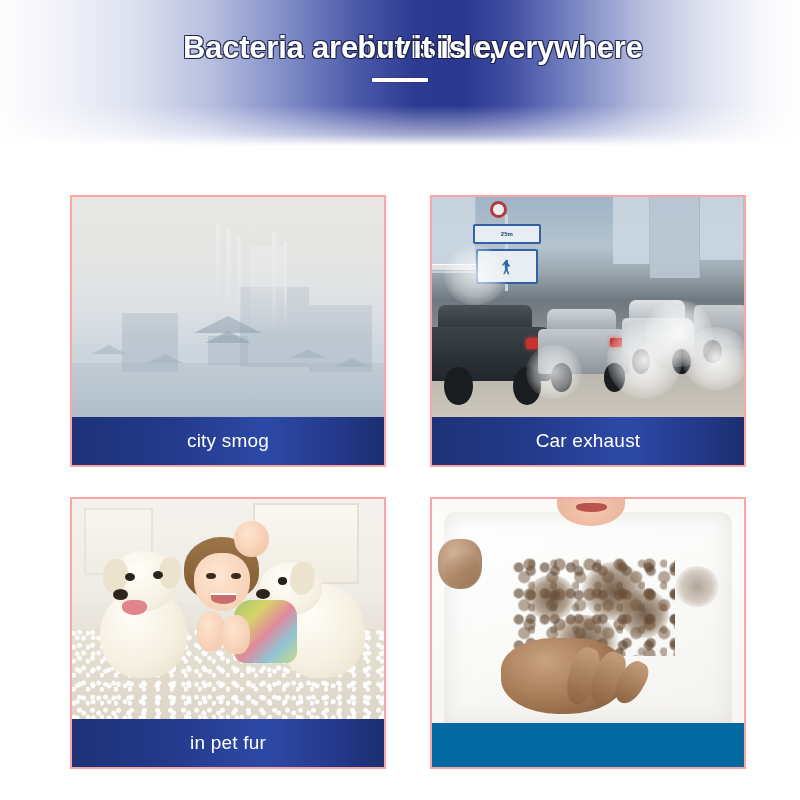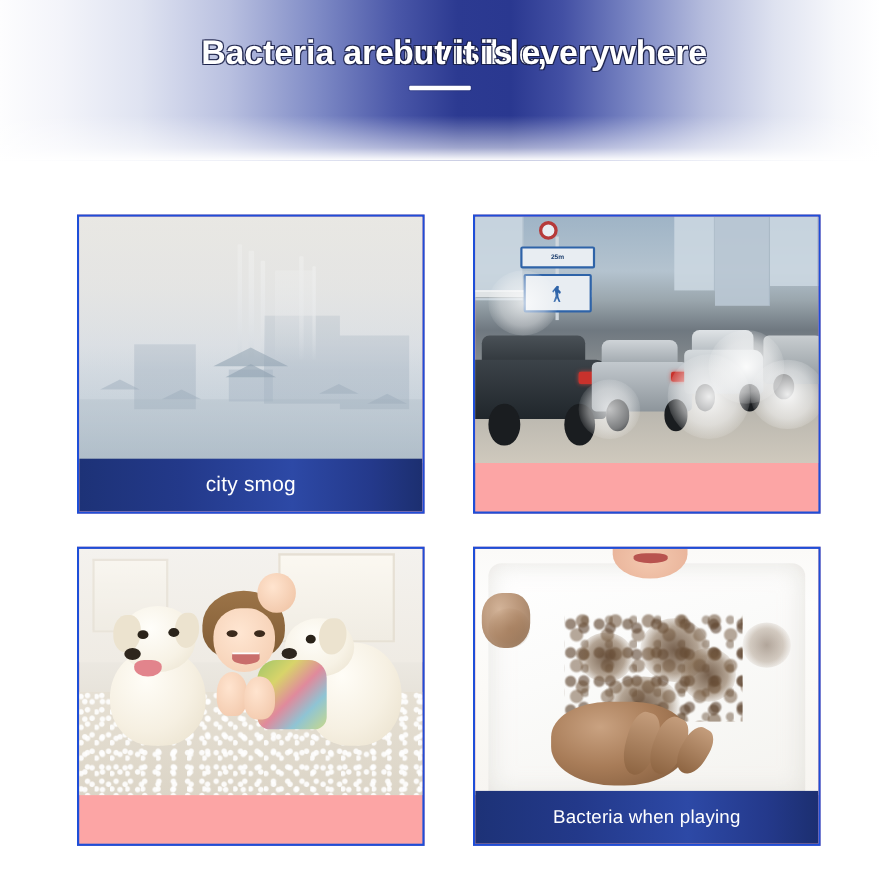--- a/index.html
+++ b/index.html
@@ -94,22 +94,22 @@
     width:800px;
     padding:49px 70px 0 70px;
     display:grid;
     grid-template-columns:1fr 1fr;
     gap:30px 44px;
   }
   .card {
     position:relative;
     width:316px;
     height:272px;
-    border:2px solid #1d4ed8;
-    background:#fca5a5;
+    border:2px solid #fca5a5;
+    background:#0369a1;
     overflow:hidden;
   }
   .card-photo {
     position:absolute;
     left:0; top:0; right:0;
     height:224px;
     overflow:hidden;
   }
   .card-label {
     position:absolute;
@@ -470,20 +470,21 @@
         <div class="car" style="left:84%;top:48%;width:18%;height:20%;background:linear-gradient(to bottom,#c8cdd0,#8f979c);"></div>
         <div class="wheel" style="left:87%;top:64%;width:6%;height:10%;"></div>
 
         <div class="smoke" style="left:56%;top:56%;width:24%;height:34%;"></div>
         <div class="smoke" style="left:68%;top:46%;width:22%;height:30%;"></div>
         <div class="smoke" style="left:80%;top:58%;width:22%;height:28%;"></div>
         <div class="smoke" style="left:30%;top:66%;width:18%;height:24%;opacity:.8;"></div>
         <div class="smoke" style="left:4%;top:22%;width:20%;height:26%;opacity:.75;"></div>
       </div>
     </div>
+    <div class="card-label">Car exhaust</div>
   </div>
 
   <div class="card">
     <div class="card-photo">
       <div class="pets-scene">
 
         <div class="pets-wall"></div>
         <div class="pets-window" style="left:58%;top:2%;width:34%;height:36%;"></div>
         <div class="pets-window" style="left:4%;top:4%;width:22%;height:30%;opacity:.7;"></div>
         <div class="carpet"></div>
@@ -507,20 +508,21 @@
         <div class="girl-face" style="left:39%;top:24%;width:18%;height:26%;"></div>
         <div class="girl-eye" style="left:43%;top:33%;width:3.2%;height:2.8%;"></div>
         <div class="girl-eye" style="left:51%;top:33%;width:3.2%;height:2.8%;"></div>
         <div class="girl-mouth" style="left:44.5%;top:42%;width:8%;height:5%;"></div>
         <div class="girl-shirt" style="left:52%;top:45%;width:20%;height:28%;"></div>
         <div class="girl-hand" style="left:40%;top:50%;width:9%;height:18%;"></div>
         <div class="girl-hand" style="left:48%;top:52%;width:9%;height:17%;"></div>
         <div class="girl-leg" style="left:52%;top:10%;width:11%;height:16%;"></div>
       </div>
     </div>
+    <div class="card-label">in pet fur</div>
   </div>
 
   <div class="card">
     <div class="card-photo">
       <div class="dirt-scene">
 
         <div class="shirt"></div>
         <div class="neck-chin" style="left:40%;top:-8%;width:22%;height:20%;"></div>
         <div class="lips" style="left:46%;top:2%;width:10%;height:4%;"></div>
 
@@ -532,16 +534,15 @@
         <div class="mud-splatter" style="left:4%;top:24%;width:12%;height:16%;opacity:.7;"></div>
         <div class="mud-splatter" style="left:78%;top:30%;width:14%;height:18%;opacity:.55;"></div>
 
         <div class="dirty-hand" style="left:22%;top:62%;width:40%;height:34%;"></div>
         <div class="finger" style="left:44%;top:66%;width:9%;height:26%;transform:rotate(16deg);"></div>
         <div class="finger" style="left:52%;top:68%;width:9%;height:24%;transform:rotate(22deg);"></div>
         <div class="finger" style="left:60%;top:72%;width:8%;height:20%;transform:rotate(30deg);"></div>
         <div class="dirty-hand" style="left:2%;top:18%;width:14%;height:22%;opacity:.8;"></div>
       </div>
     </div>
-    <div class="card-label compact">Bacteria when playing</div>
   </div>
 
 </div>
 
 </body></html>

